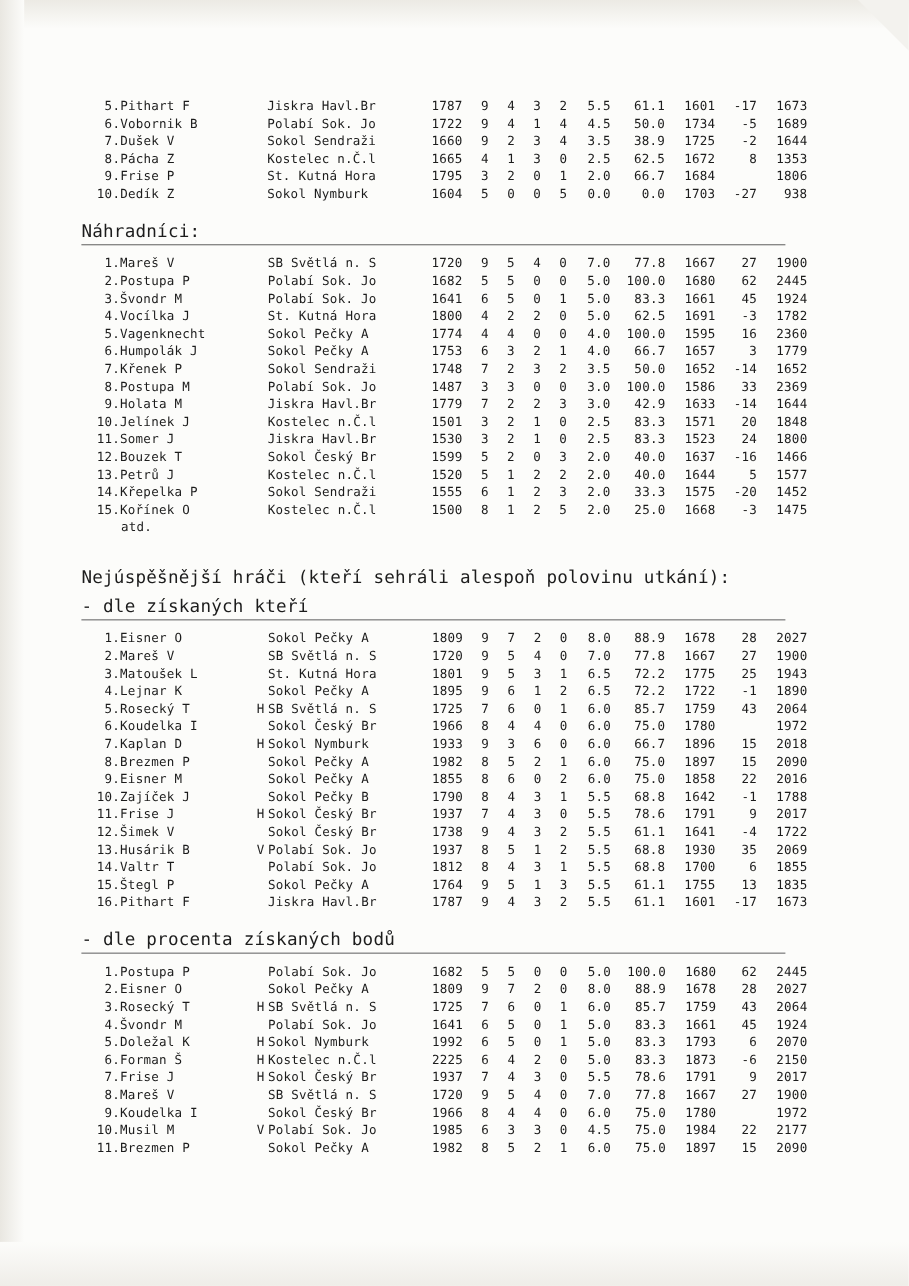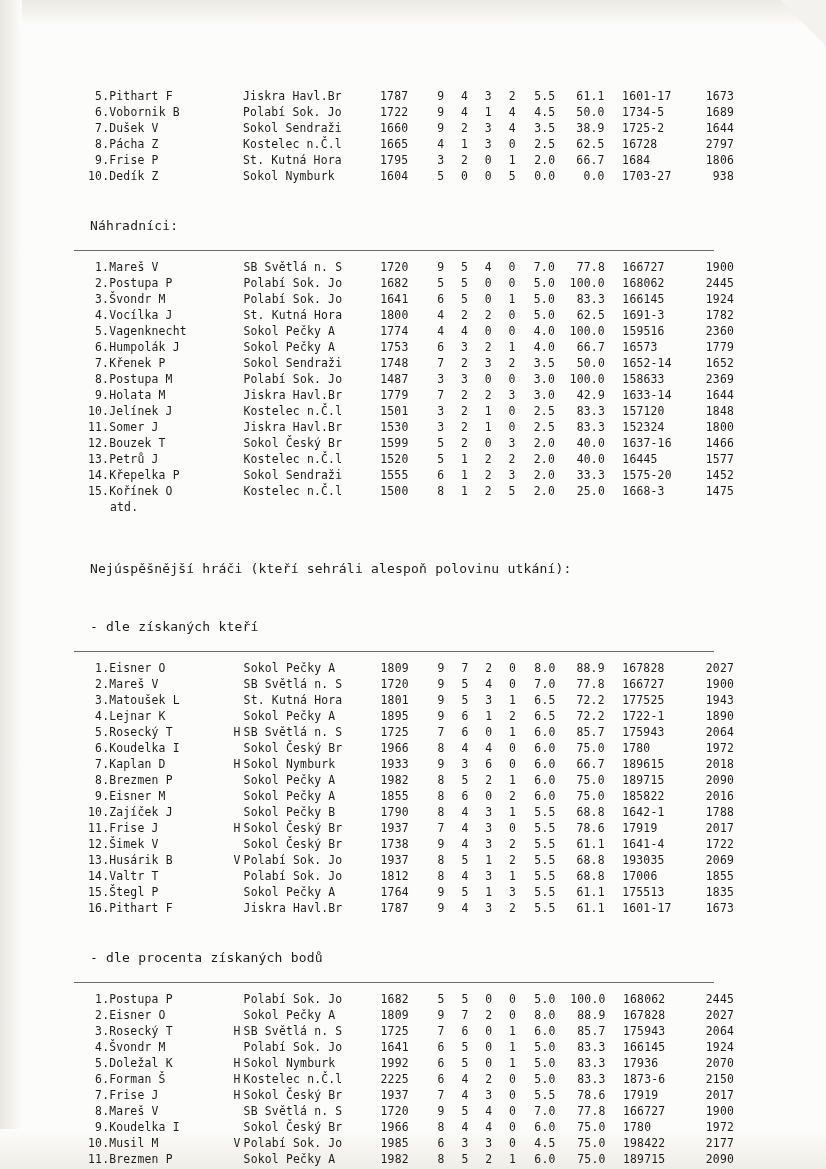--- a/index.html
+++ b/index.html
@@ -56,51 +56,51 @@
   .spacer-lg { height: 30px; }
 
   .rule {
     border: 0;
     border-top: 1px solid #6b6b6b;
     margin: 4px 0 8px 0;
     width: 640px;
   }
 
   .heading {
-    font-size: 13px;
+    font-size: 16px;
     font-weight: normal;
-    margin: 16px;
+    margin: 0;
     padding: 0;
     white-space: pre;
   }
 
   table.rows {
     border-collapse: collapse;
     font-size: 11.4px;
     line-height: 16.0px;
   }
   table.rows td {
     padding: 0;
     white-space: pre;
     vertical-align: top;
   }
   td.c-rank   { width: 30px; text-align: right; }
   td.c-dot    { width: 6px;  text-align: left; }
   td.c-name   { width: 128px; text-align: left; padding-left: 1px; margin-left: 45px;}
   td.c-flag   { width: 14px; text-align: center; }
   td.c-club   { width: 142px; text-align: left; }
-  td.c-rating { width: 42px; }
+  td.c-rating { width: 42px; text-align: right; }
   td.c-g      { width: 26px; text-align: right; }
   td.c-w      { width: 26px; text-align: right; }
   td.c-d      { width: 26px; text-align: right; }
   td.c-l      { width: 26px; text-align: right; }
   td.c-pts    { width: 42px; text-align: right; }
   td.c-pct    { width: 52px; text-align: right; }
   td.c-perf   { width: 48px; text-align: right; }
-  td.c-diff   { width: 40px; }
+  td.c-diff   { width: 40px; text-align: right; }
   td.c-last   { width: 48px; text-align: right; }
 
   .atd { padding-left: 36px; white-space: pre; }
 </style>
 </head>
 <body>
 
 <div class="page">
   <div class="edge-top"></div>
   <div class="edge-left"></div>
@@ -170,21 +170,21 @@
           <td class="c-club">Kostelec n.Č.l</td>
           <td class="c-rating">1665</td>
           <td class="c-g">4</td>
           <td class="c-w">1</td>
           <td class="c-d">3</td>
           <td class="c-l">0</td>
           <td class="c-pts">2.5</td>
           <td class="c-pct">62.5</td>
           <td class="c-perf">1672</td>
           <td class="c-diff">8</td>
-          <td class="c-last">2797</td>
+          <td class="c-last">1353</td>
         </tr>
         <tr>
           <td class="c-rank">9</td>
           <td class="c-dot">.</td>
           <td class="c-name">Frise P</td>
           <td class="c-flag"></td>
           <td class="c-club">St. Kutná Hora</td>
           <td class="c-rating">1795</td>
           <td class="c-g">3</td>
           <td class="c-w">2</td>

